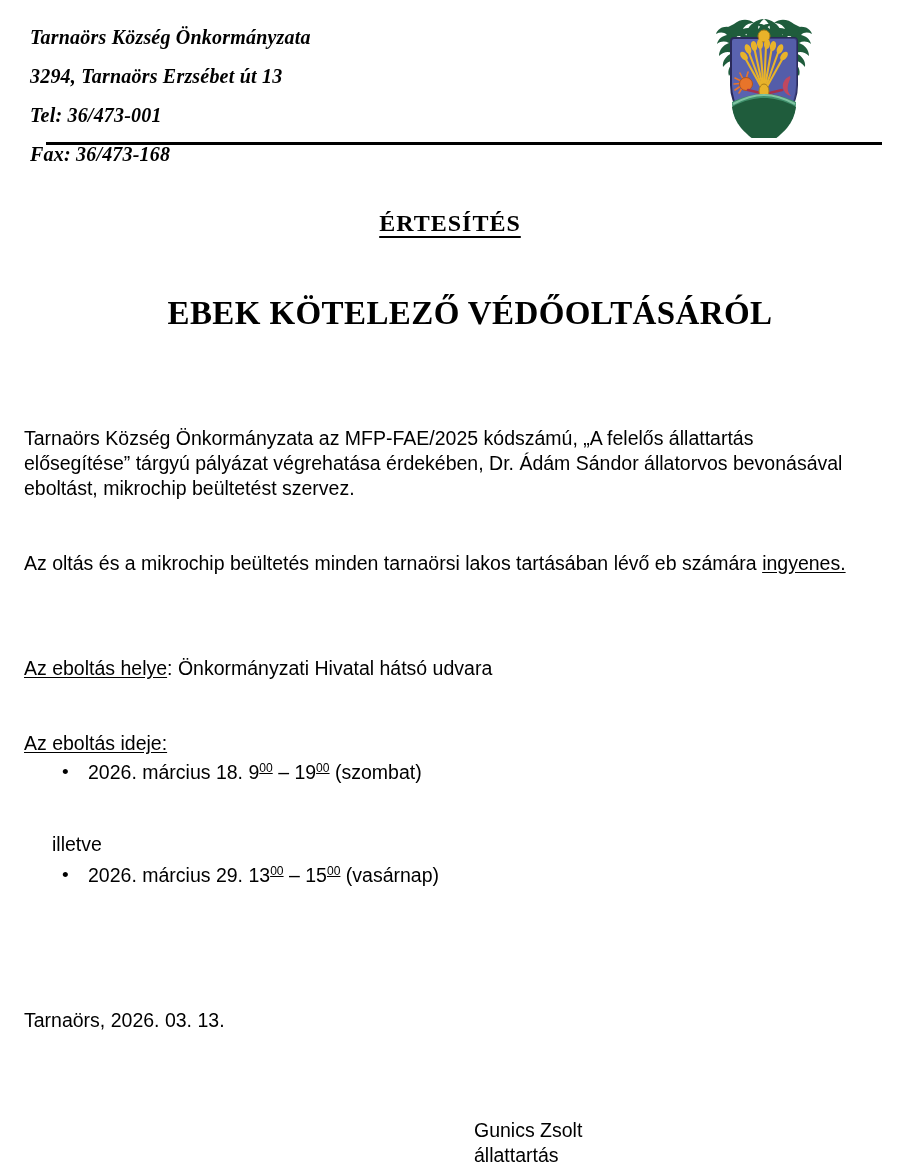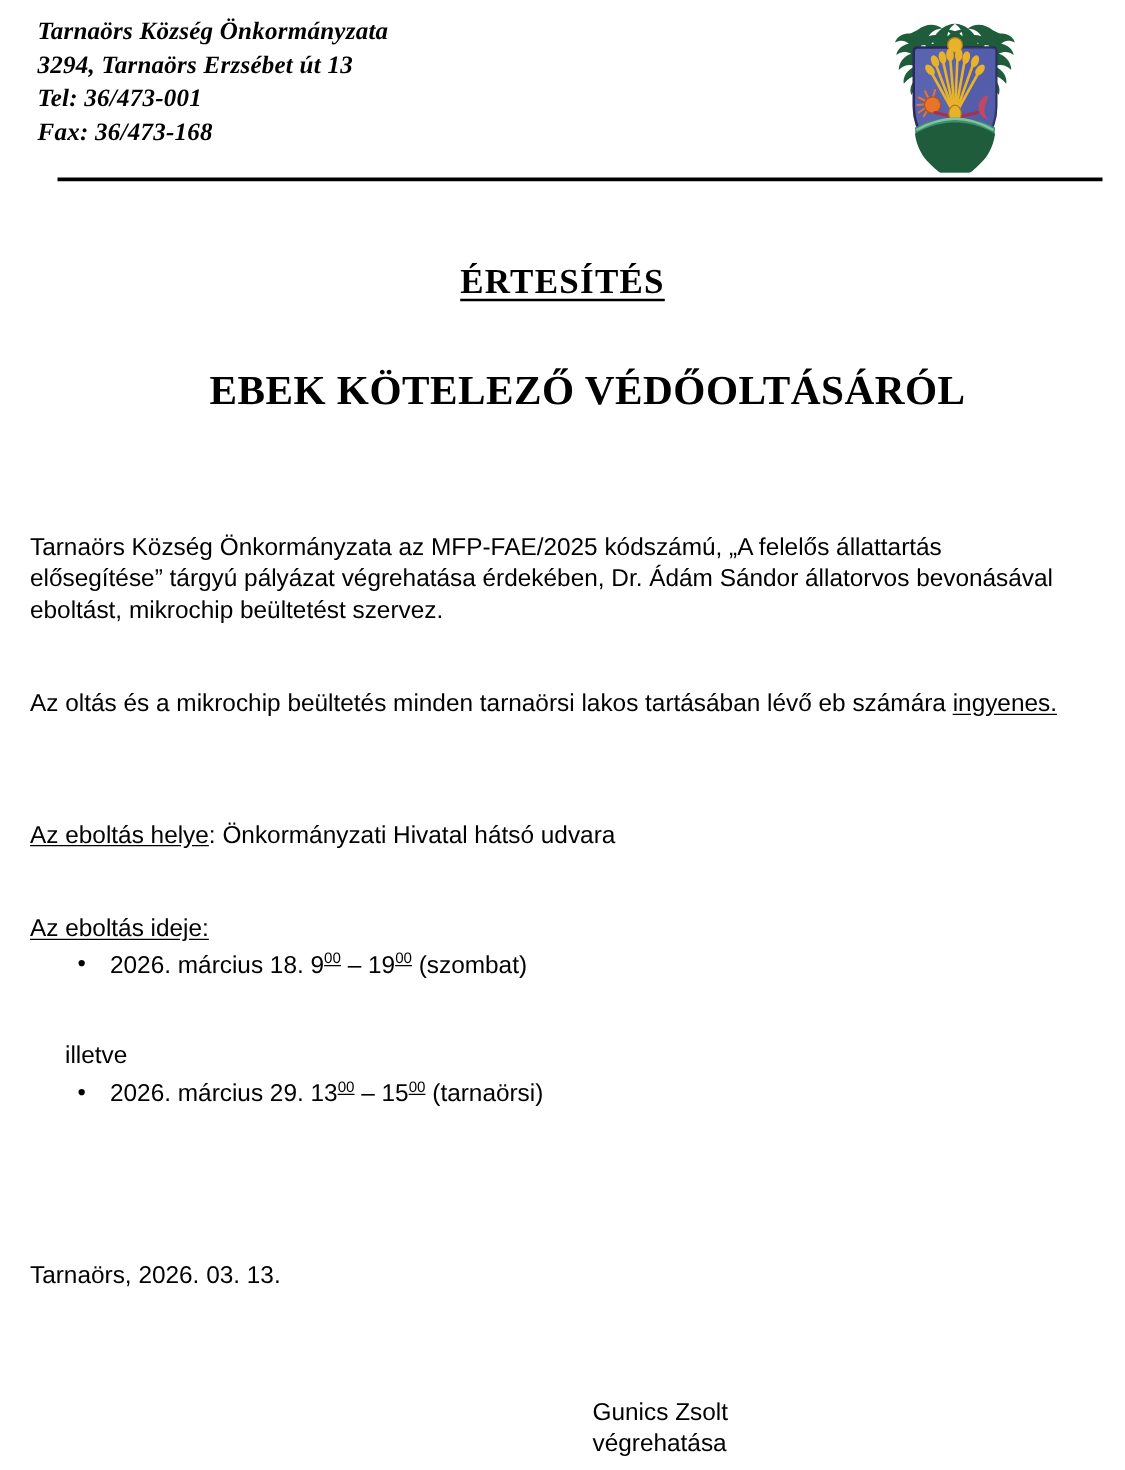--- a/index.html
+++ b/index.html
@@ -39,20 +39,21 @@
     width: 620px;
   }
   .letterhead-line {
     font-family: "Liberation Serif", serif;
     font-style: italic;
     font-weight: bold;
     font-size: 20px;
     line-height: 27px;
     letter-spacing: 0.2px;
     white-space: nowrap;
+    margin-top: 12px;
   }
 
   .crest {
     position: absolute;
     right: 36px;
     top: 2px;
     width: 120px;
     height: 124px;
   }
 
@@ -67,21 +68,21 @@
 
   
   .title-main {
     position: absolute;
     left: 0;
     top: 210px;
     width: 900px;
     text-align: center;
     font-family: "Liberation Serif", serif;
     font-weight: bold;
-    font-size: 28px;
+    font-size: 24px;
     letter-spacing: 1px;
   }
   .title-main span {
     text-decoration: underline;
     text-underline-offset: 5px;
     text-decoration-thickness: 2px;
   }
 
   .title-sub {
     position: absolute;
@@ -252,23 +253,23 @@
 
   <p class="body-block" id="line-time"><span class="u">Az eboltás ideje:</span></p>
 
   <ul class="bullets body-block" id="bullet-1">
     <li><span>2026. március 18. </span><span>9</span><sup class="hour">00</sup><span> – </span><span>19</span><sup class="hour">00</sup><span>  (szombat)</span></li>
   </ul>
 
   <p class="body-block" id="line-illetve">illetve</p>
 
   <ul class="bullets body-block" id="bullet-2">
-    <li><span>2026. március 29. </span><span>13</span><sup class="hour">00</sup><span> – </span><span>15</span><sup class="hour">00</sup><span> (tarnaörsi)</span></li>
+    <li><span>2026. március 29. </span><span>13</span><sup class="hour">00</sup><span> – </span><span>15</span><sup class="hour">00</sup><span> (vasárnap)</span></li>
   </ul>
 
   <p class="body-block" id="line-dated">Tarnaörs, 2026. 03. 13.</p>
 
   <div class="signature">
     <div>Gunics Zsolt</div>
-    <div>végrehatása</div>
+    <div>állattartás</div>
   </div>
 
 </div>
 
 </body></html>

